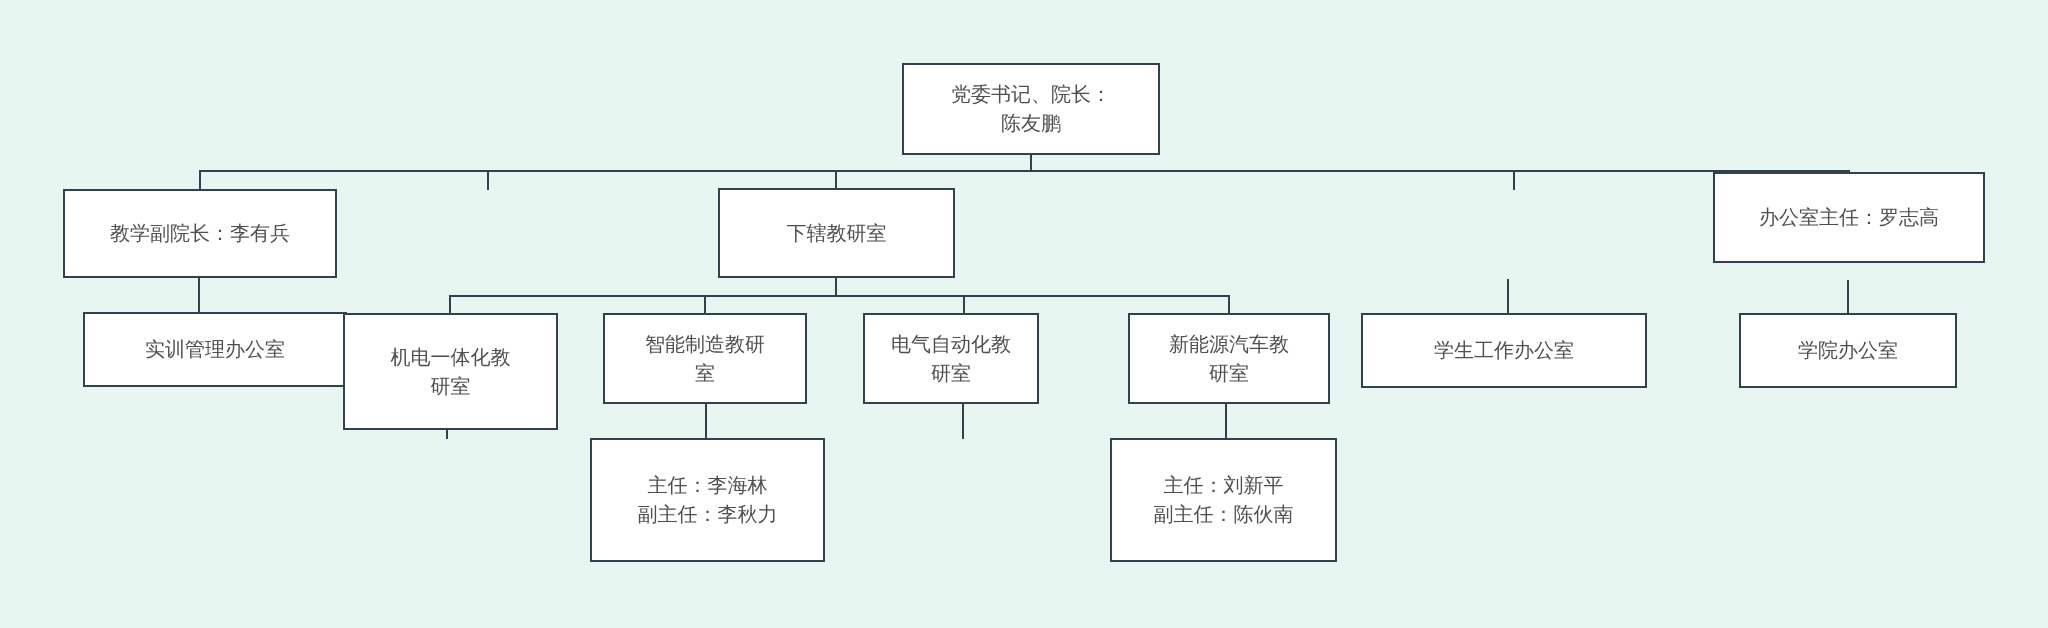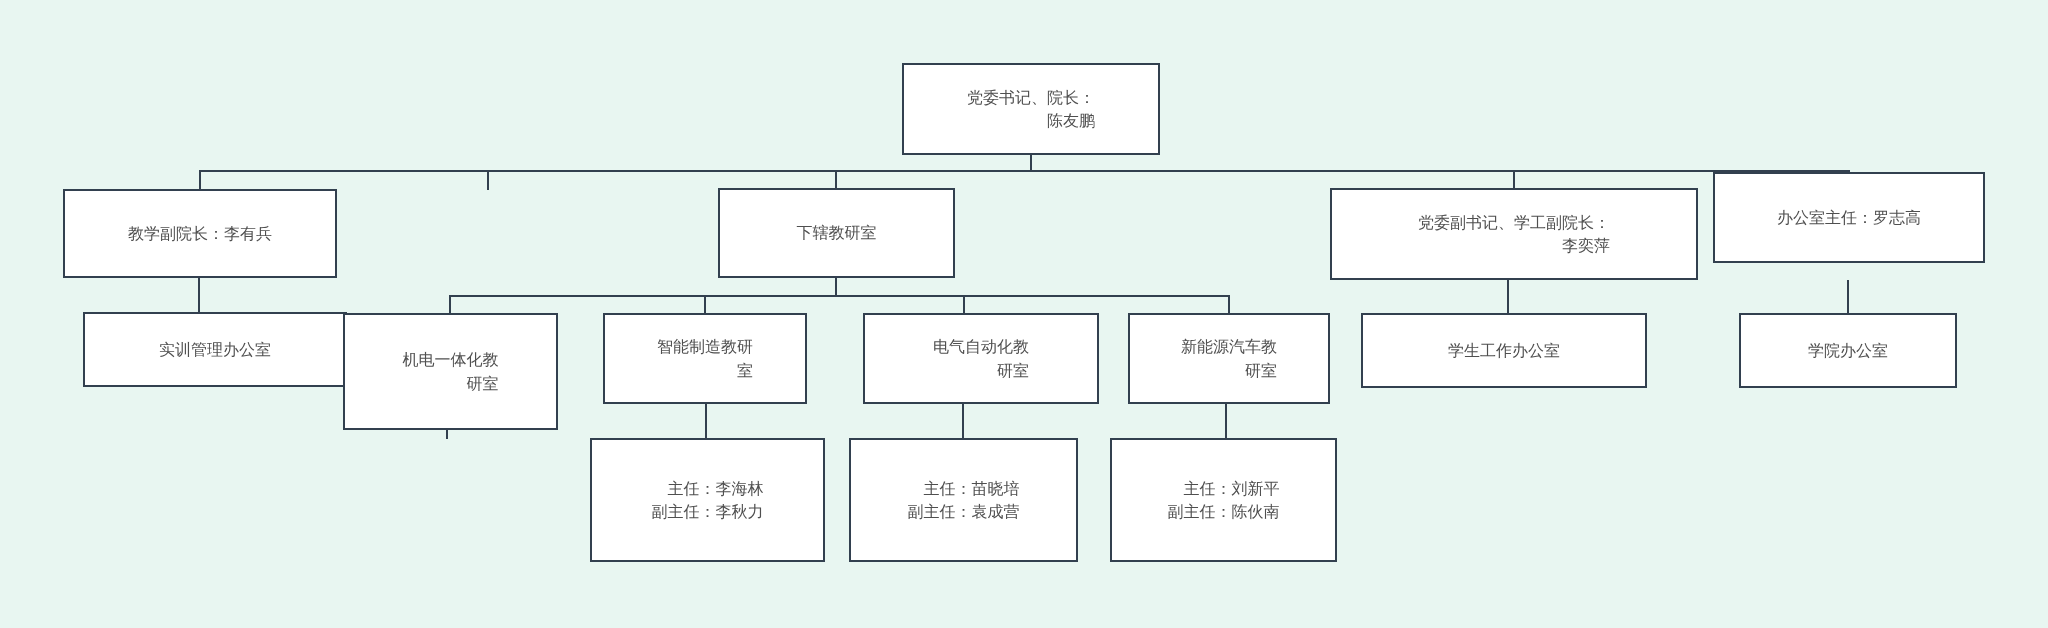--- a/index.html
+++ b/index.html
@@ -7,25 +7,25 @@
     position:relative;
     width:2048px;height:628px;
     background:var(--bg,#e8f6f1);
     font-family:"DejaVu Sans","Liberation Sans",sans-serif;
     overflow:hidden;
   }
   .node{
     position:absolute;
     box-sizing:border-box;
     display:flex;align-items:center;justify-content:center;
-    text-align:right;
+    text-align:center;
     background:var(--box_bg,#ffffff);
     border:2px solid var(--line,#32404f);
     color:var(--text,#4f4f4f);
-    font-size:16px;
+    font-size:20px;
     line-height:1.45;
     white-space:pre-line;
   }
   .h-line,.v-line{position:absolute;background:var(--line,#32404f);}
   .h-line{height:2px;}
   .v-line{width:2px;}
 </style>
 </head>
 <body>
 
@@ -52,36 +52,32 @@
   <div class="v-line" style="left:446px;top:403px;height:36px"></div>
   <div class="v-line" style="left:705px;top:403px;height:36px"></div>
   <div class="v-line" style="left:962px;top:403px;height:36px"></div>
   <div class="v-line" style="left:1225px;top:403px;height:36px"></div>
 
   <div class="node" style="left:902px;top:63px;width:258px;height:92px">党委书记、院长：
 陈友鹏</div>
 
   <div class="node" style="left:63px;top:189px;width:274px;height:89px">教学副院长：李有兵</div>
   <div class="node" style="left:718px;top:188px;width:237px;height:90px">下辖教研室</div>
-  <div class="node" style="left:1330px;top:188px;width:368px;height:92px">党委副书记、学工副院长：
-李奕萍</div>
   <div class="node" style="left:1713px;top:172px;width:272px;height:91px">办公室主任：罗志高</div>
 
   <div class="node" style="left:83px;top:312px;width:264px;height:75px">实训管理办公室</div>
   <div class="node" style="left:343px;top:313px;width:215px;height:117px">机电一体化教
 研室</div>
   <div class="node" style="left:603px;top:313px;width:204px;height:91px">智能制造教研
 室</div>
-  <div class="node" style="left:863px;top:313px;width:236px;height:91px">电气自动化教
+  <div class="node" style="left:863px;top:313px;width:176px;height:91px">电气自动化教
 研室</div>
   <div class="node" style="left:1128px;top:313px;width:202px;height:91px">新能源汽车教
 研室</div>
   <div class="node" style="left:1739px;top:313px;width:218px;height:75px">学院办公室</div>
   <div class="node" style="left:1361px;top:313px;width:286px;height:75px">学生工作办公室</div>
 
   <div class="node" style="left:590px;top:438px;width:235px;height:124px">主任：李海林
 副主任：李秋力</div>
-  <div class="node" style="left:849px;top:438px;width:229px;height:124px">主任：苗晓培
-副主任：袁成营</div>
   <div class="node" style="left:1110px;top:438px;width:227px;height:124px">主任：刘新平
 副主任：陈伙南</div>
 
 </div>
 
 </body></html>

